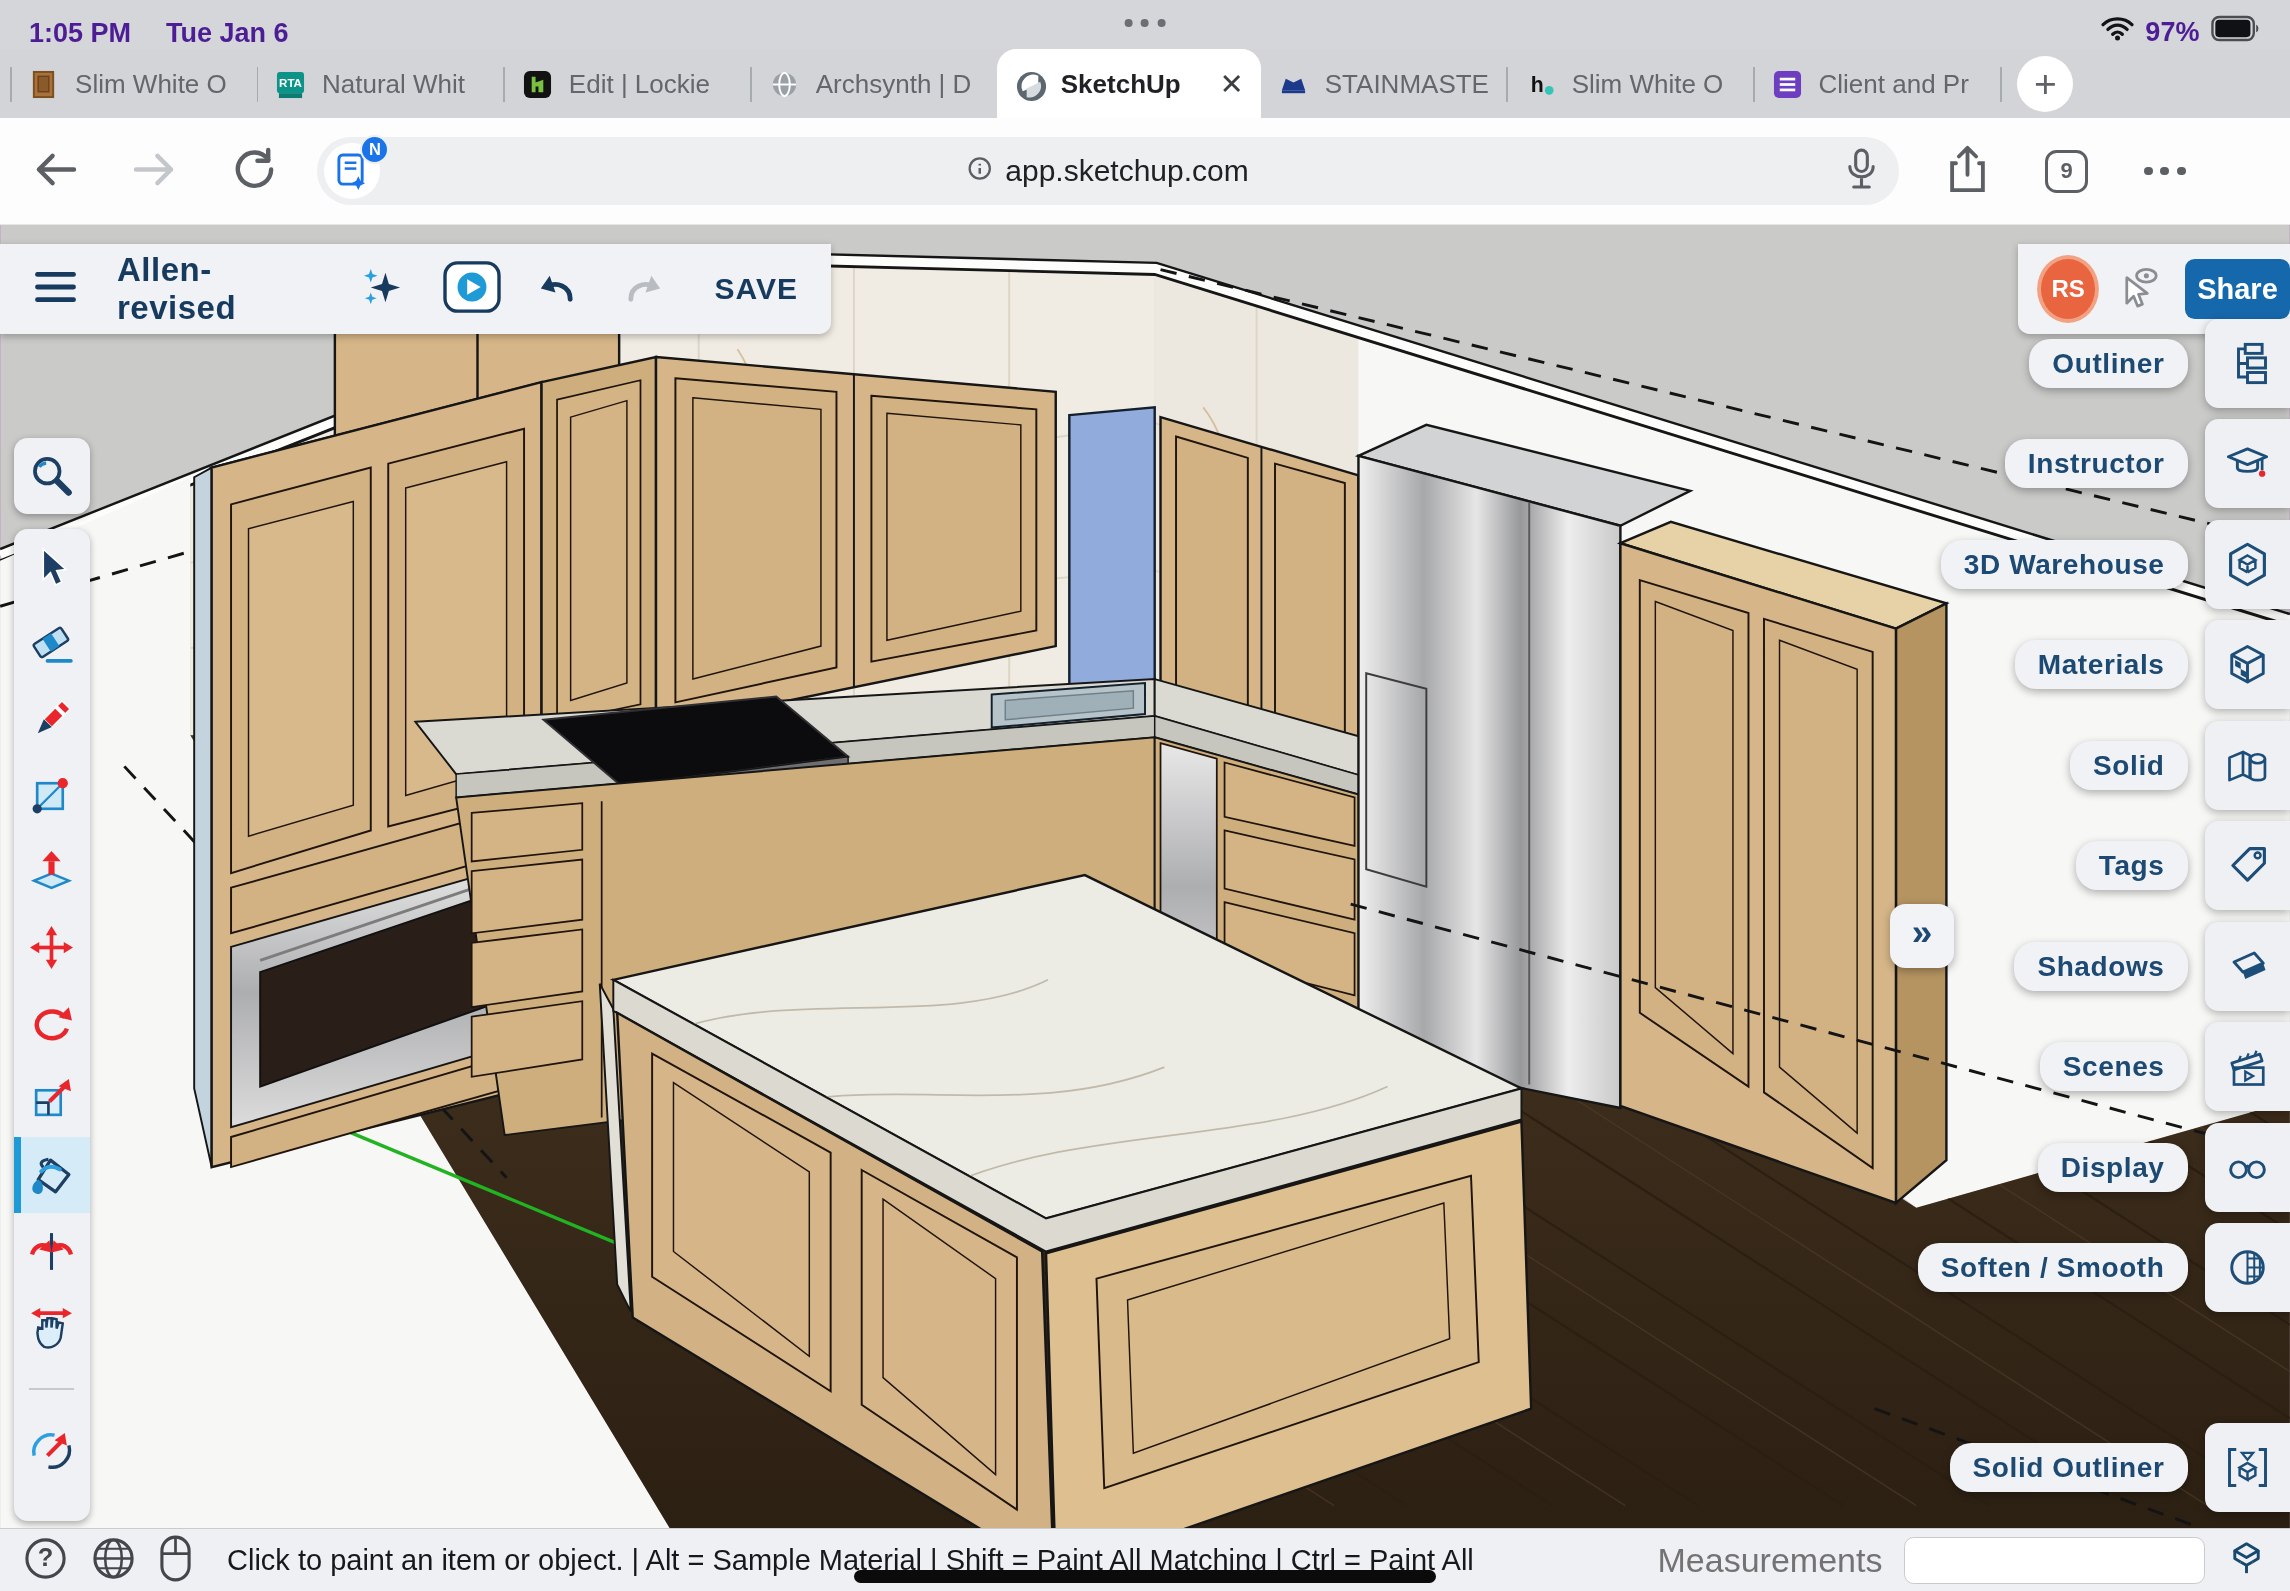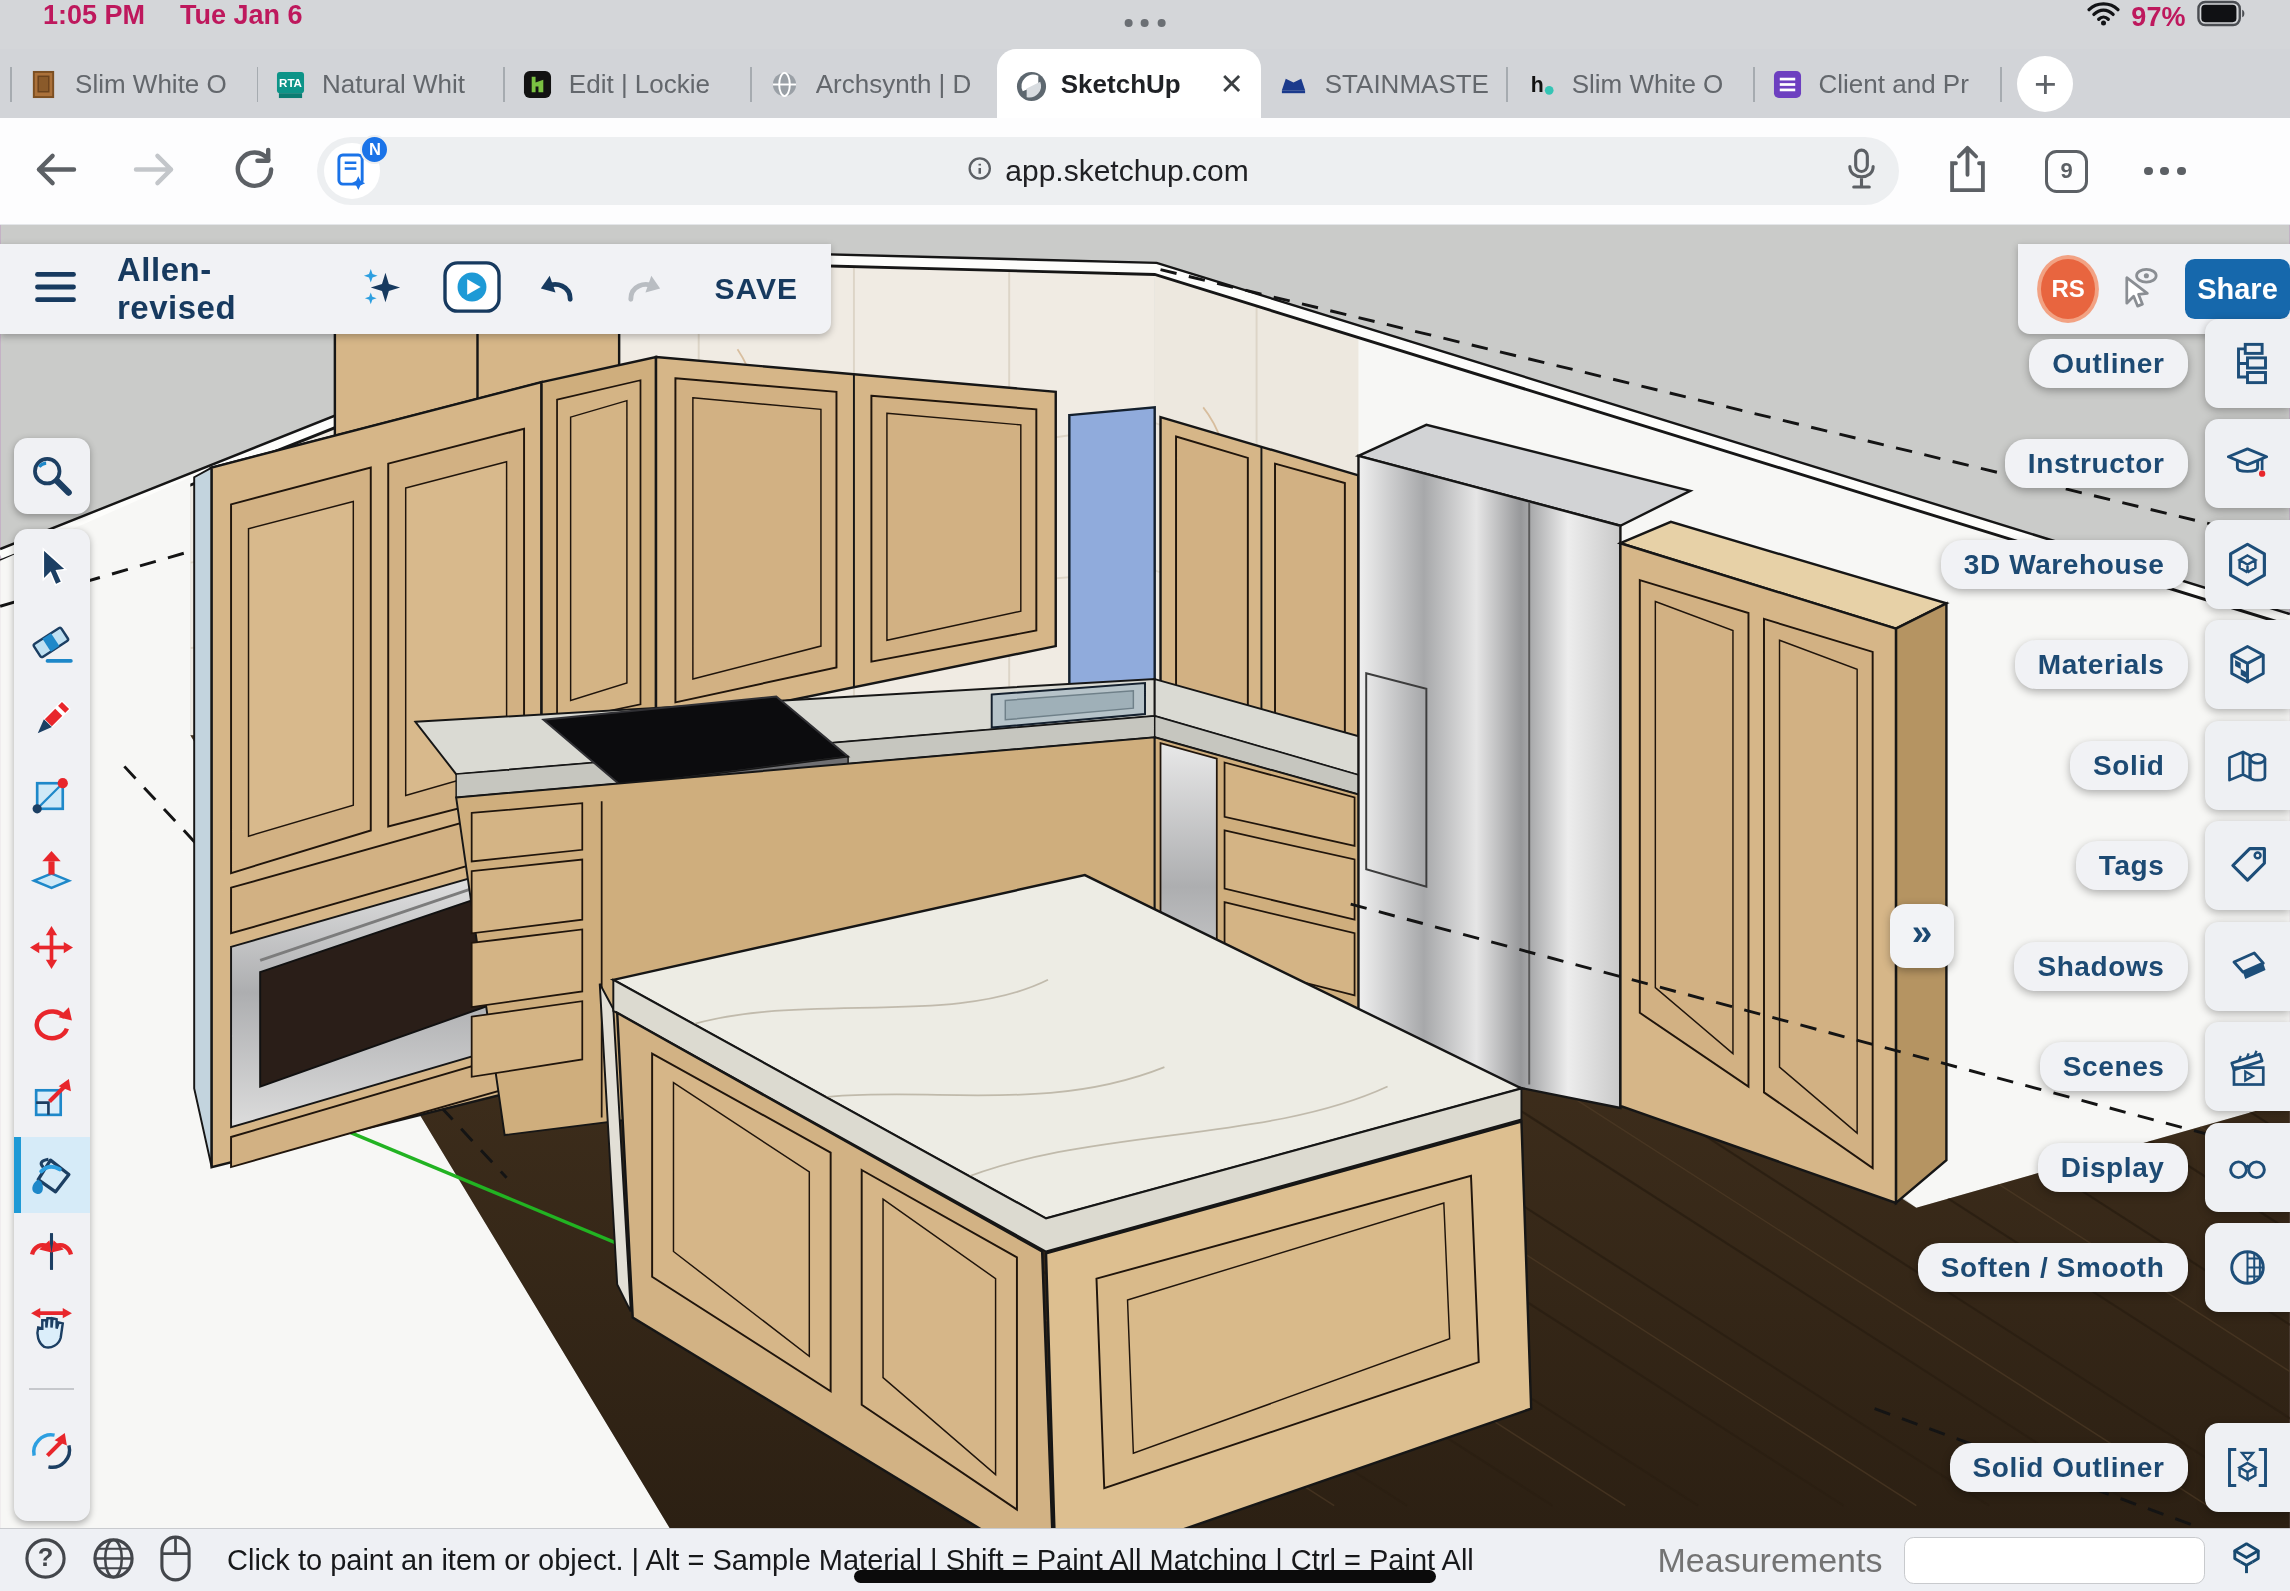--- a/index.html
+++ b/index.html
@@ -2,21 +2,21 @@
 <html><head>
 <meta charset="utf-8">
 <style>
   * { margin:0; padding:0; box-sizing:border-box; }
   html,body { width:2290px; height:1591px; overflow:hidden; background:#d2d4d8;
               font-family:"Liberation Sans", sans-serif; }
   .screen { position:relative; width:2290px; height:1591px; }
 
   
   .status-bar { position:absolute; top:0; left:0; width:2290px; height:49px;
-    background:#d4d6d9; display:flex; align-items:flex-start; padding:0 43px; color:#be185d; }
+    background:#d4d6d9; display:flex; align-items:flex-end; padding:0 29px; color:#4c1d95; }
   .sb-left { display:flex; gap:35px; font-size:27px; font-weight:bold; }
   .sb-center { position:absolute; left:50%; top:19.4px; transform:translateX(-50%); display:flex; gap:8.7px; }
   .sb-dot { width:7.8px; height:7.8px; border-radius:50%; background:#6b6f74; }
   .sb-right { margin-left:auto; display:flex; align-items:center; gap:11.6px; font-size:27px; font-weight:bold; }
 
   
   .tab-strip { position:absolute; top:49px; left:0; width:2290px; height:70px;
     background:#d2d4d8; display:flex; align-items:flex-end; padding-left:9.7px; }
   .tab { height:70px; display:flex; align-items:center; gap:17px; padding:0 17.5px;
     width:245px; overflow:hidden; color:#63676c; font-size:26px; white-space:nowrap; }

